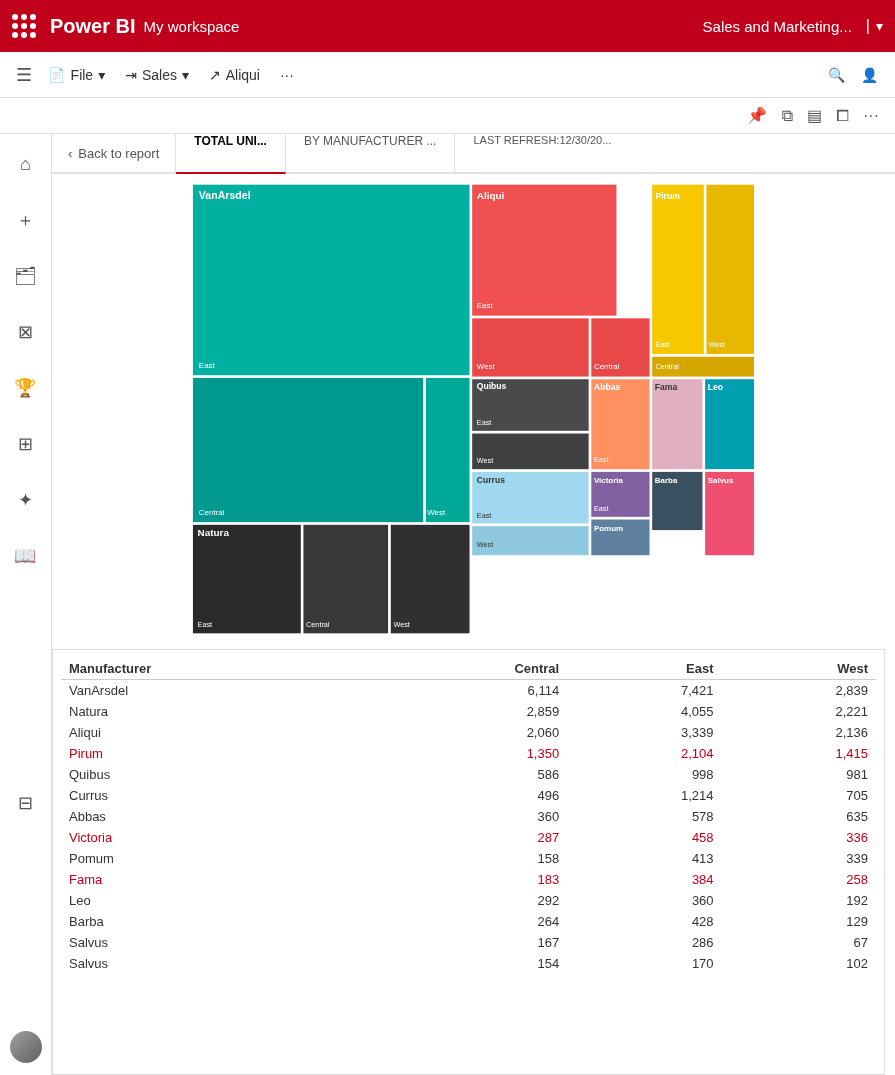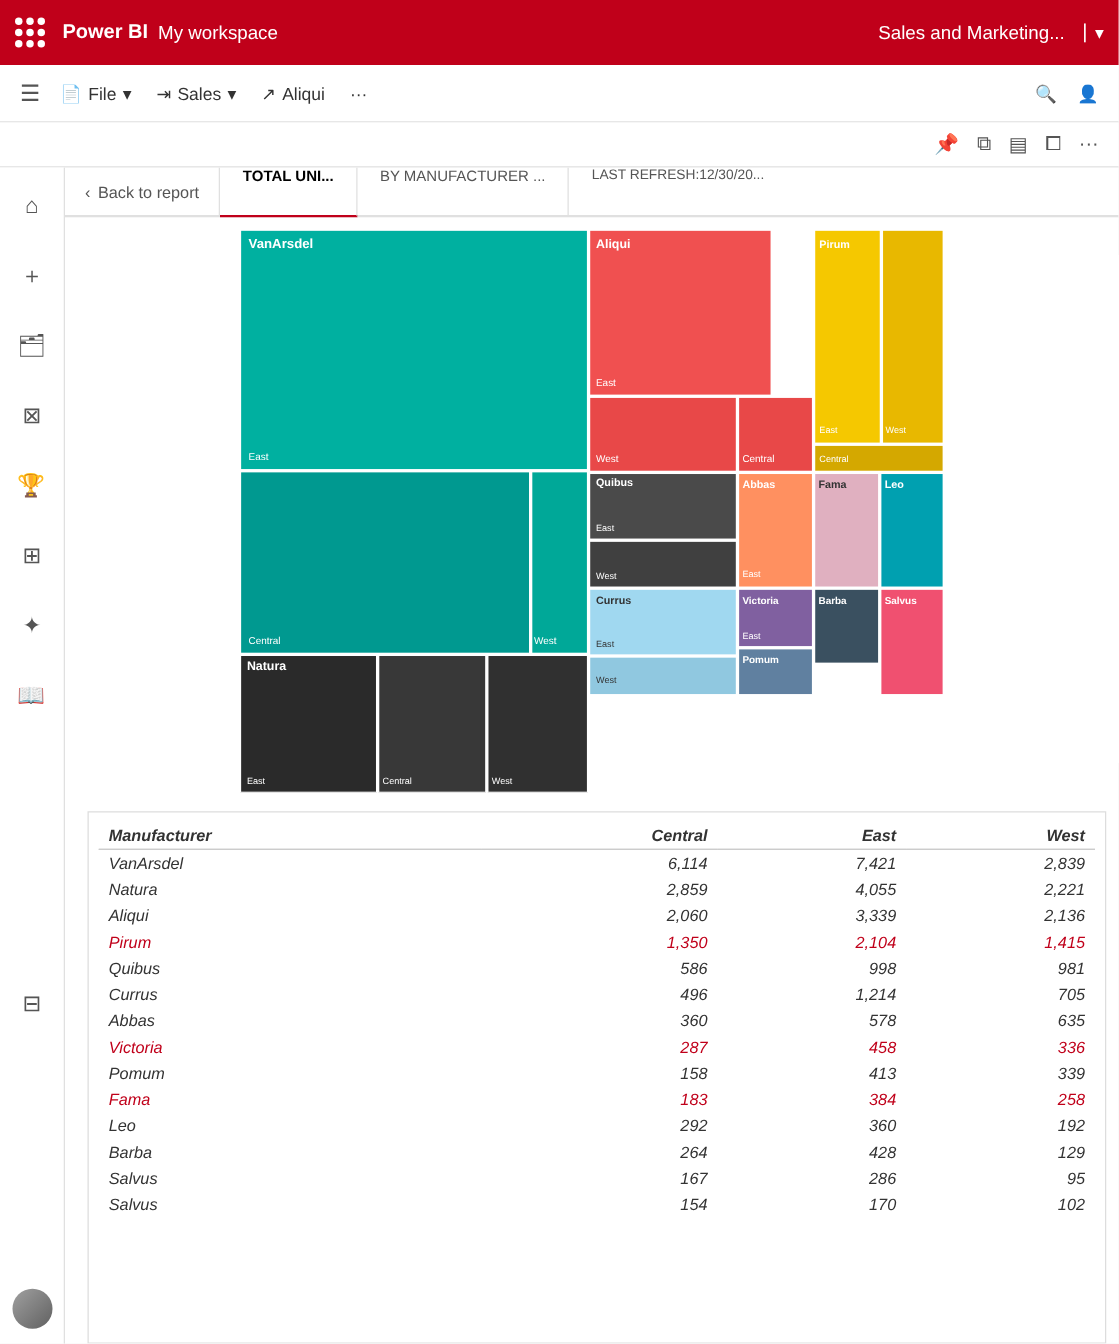--- a/index.html
+++ b/index.html
@@ -19,21 +19,21 @@
       grid-template-columns: repeat(3, 6px);
       gap: 3px;
       margin-right: 14px;
     }
     .topbar-dots span {
       width: 6px; height: 6px;
       background: white;
       border-radius: 50%;
     }
     .topbar-logo {
-      font-size: 16px;
+      font-size: 20px;
       font-weight: 700;
       margin-right: 8px;
     }
     .topbar-workspace {
       font-size: 15px;
       margin-right: auto;
     }
     .topbar-title {
       font-size: 15px;
       margin-right: 8px;
@@ -186,27 +186,26 @@
       top: 10px;
       left: 10px;
       right: 10px;
       height: 450px;
     }
 
     
     .table-area {
       position: absolute;
       bottom: 0;
-      left: 18px;
+      left: 0;
       right: 10px;
       background: white;
       border: 1px solid #ddd;
       padding: 8px;
       font-size: 13px;
-      font-style: italic;
     }
     table {
       width: 100%;
       border-collapse: collapse;
     }
     th {
       text-align: right;
       font-weight: 600;
       color: #333;
       padding: 3px 8px;
@@ -483,21 +482,21 @@
               <tr>
     <td class="">Barba</td>
     <td class="">264</td>
     <td class="">428</td>
     <td class="">129</td>
   </tr>
               <tr>
     <td class="">Salvus</td>
     <td class="">167</td>
     <td class="">286</td>
-    <td class="">95</td>
+    <td class="">67</td>
   </tr>
               <tr>
     <td class="">Salvus</td>
     <td class="">154</td>
     <td class="">170</td>
     <td class="">102</td>
   </tr>
             </tbody>
         </table>
       </div>

